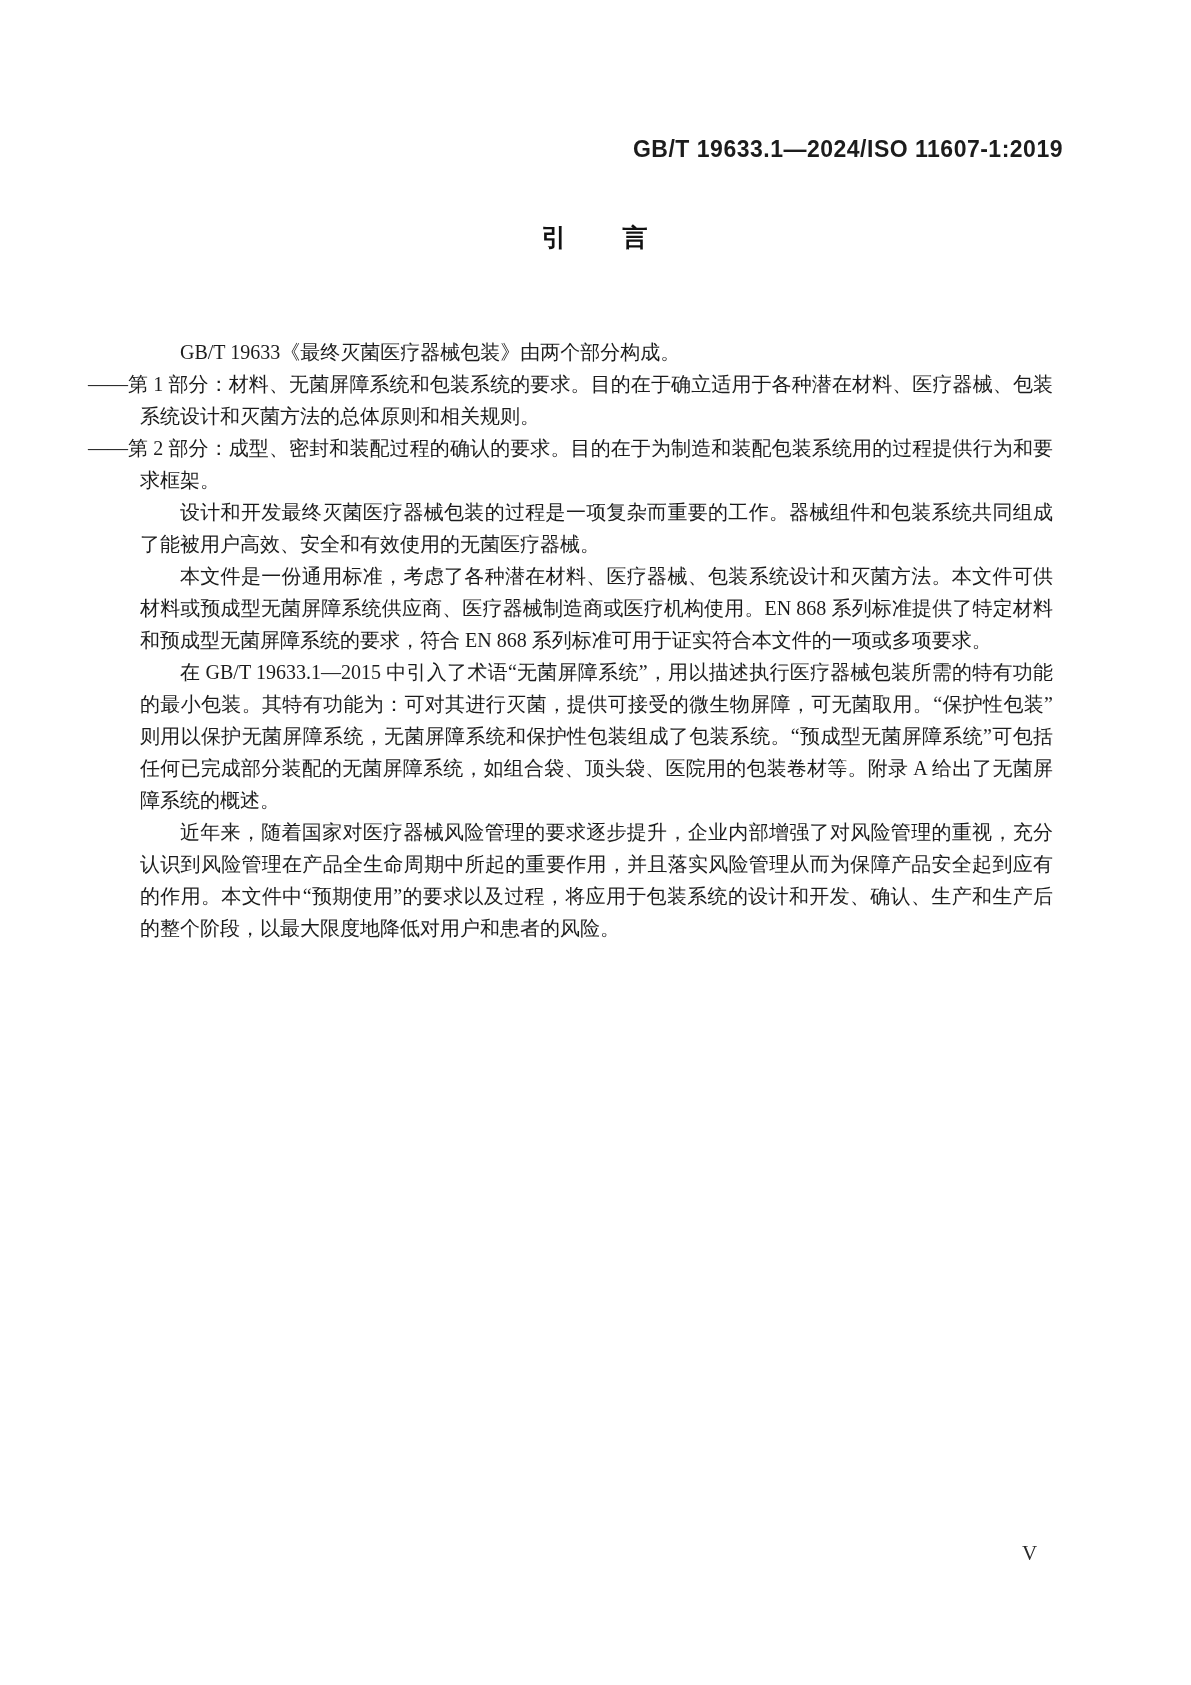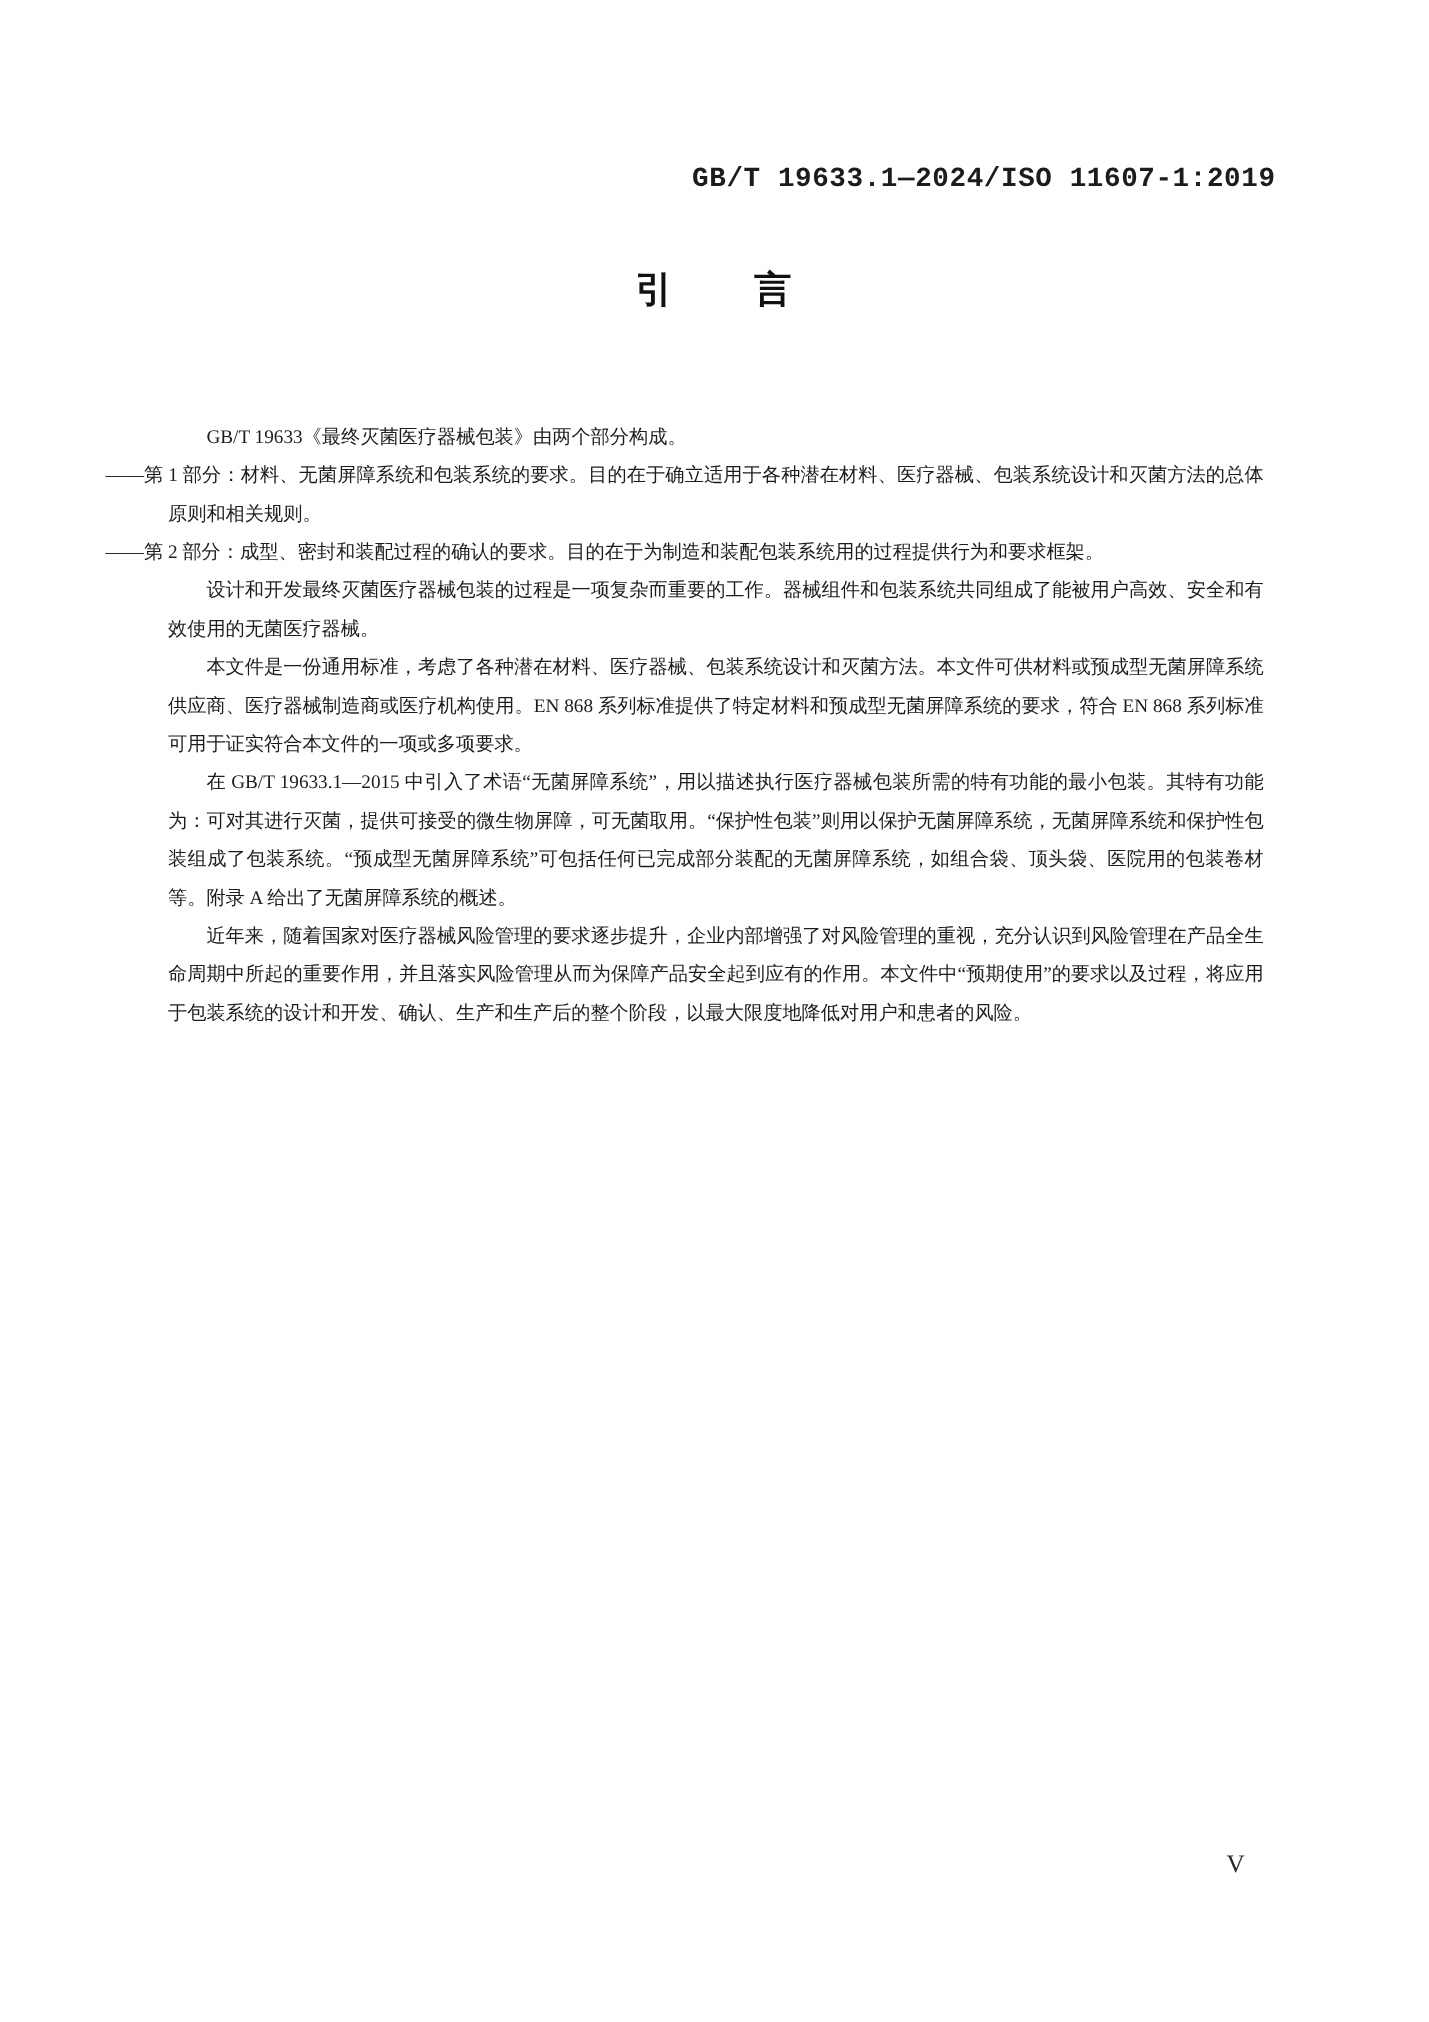--- a/index.html
+++ b/index.html
@@ -13,47 +13,47 @@
     height: 1685px;
     margin: 0 auto;
     background: #ffffff;
     color: #1c1c1c;
     overflow: hidden;
   }
   .std-header {
     position: absolute;
     top: 136px;
     right: 128px;
-    font-family: Liberation Mono, monospace;
+    font-family: Liberation Sans, sans-serif;
     font-weight: bold;
     font-size: 23px;
     letter-spacing: 0.5px;
     white-space: nowrap;
     margin-left: 12px;
   }
   .doc-title {
     position: absolute;
     top: 221px;
     left: 0;
     width: 100%;
     margin: 0;
     text-align: center;
     font-family: "Liberation Sans", "DejaVu Sans", sans-serif;
     font-weight: bold;
-    font-size: 31px;
+    font-size: 25px;
     letter-spacing: 2px;
     color: #111;
   }
   .doc-body {
     position: absolute;
-    top: 349px;
+    top: 336px;
     left: 140px;
     width: 913px;
     font-family: "Liberation Serif", "DejaVu Serif", serif;
-    font-size: 16px;
+    font-size: 20px;
     line-height: 32px;
     text-align: justify;
     text-justify: inter-ideograph;
   }
   .doc-body p {
     margin: 0;
     padding: 0;
   }
   .para {
     text-indent: 2em;

